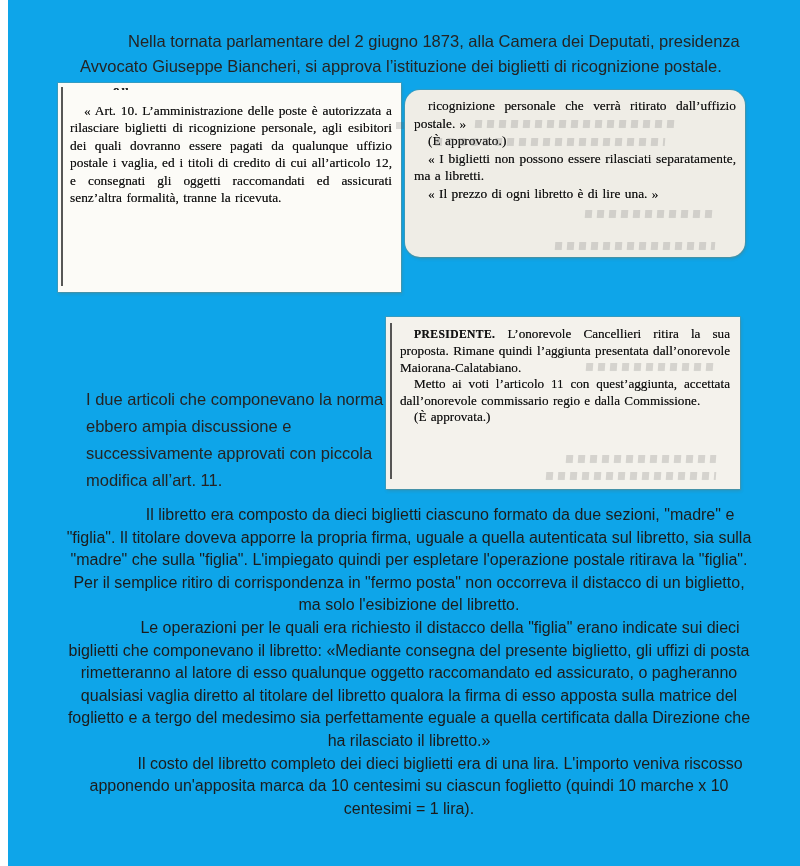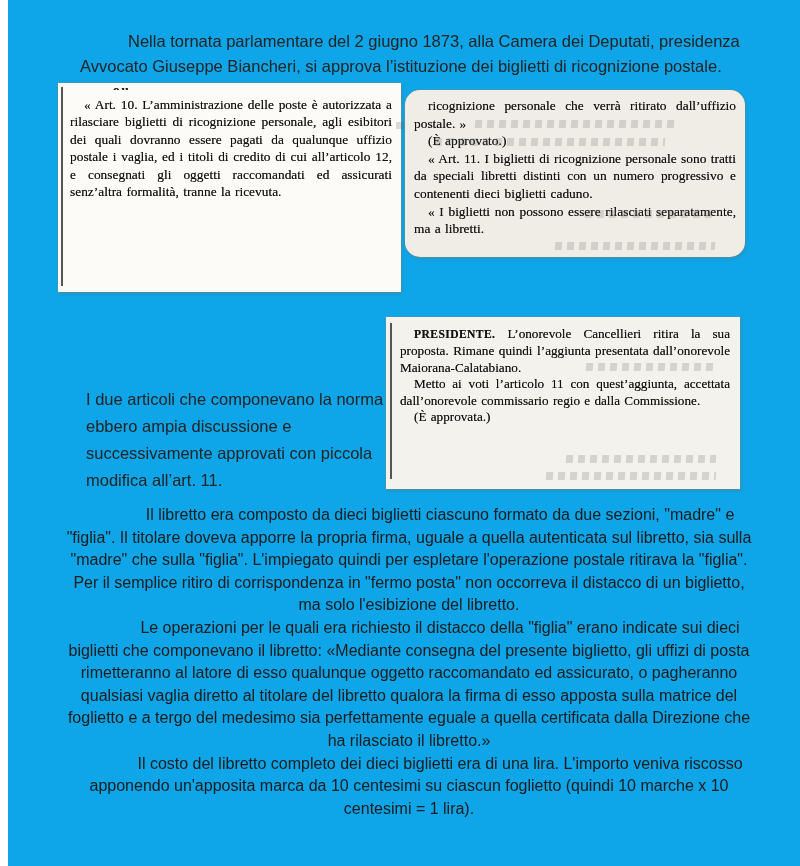--- a/index.html
+++ b/index.html
@@ -31,21 +31,21 @@
     font-family:"Liberation Serif",serif;
     color:#121212;
     text-align:justify;
     box-shadow:0 0 0 1px rgba(150,135,100,.28), 1px 2px 3px rgba(120,100,60,.25);
     text-shadow:0 0 .5px rgba(0,0,0,.6);
   }
   .scan p{margin:0;text-indent:14px;word-spacing:1px;}
   .clip1-left{
     left:50px;top:83px;width:343px;height:209px;
     background:#fcfbf7;
-    padding:13px 9px 0 12px;box-sizing:border-box;
+    padding:19px 9px 0 12px;box-sizing:border-box;
     font-size:13.4px;line-height:17.4px;
   }
   .clip1-right{
     left:397px;top:90px;width:340px;height:167px;
     background:#efede6;
     padding:7px 9px 0 9px;box-sizing:border-box;
     font-size:13.4px;line-height:17.6px;
   }
   .clip2{
     left:378px;top:317px;width:354px;height:172px;
@@ -89,22 +89,22 @@
     <div>
         <p>« Art. 10. L’amministrazione delle poste è autorizzata a rilasciare biglietti di ricognizione personale, agli esibitori dei quali dovranno essere pagati da qualunque uffizio postale i vaglia, ed i titoli di credito di cui all’articolo 12, e consegnati gli oggetti raccomandati ed assicurati senz’altra formalità, tranne la ricevuta.</p>
       </div>
     <div class="ghost" style="right:-4px;top:40px;width:10px;transform:rotate(90deg);"></div>
   </div>
 
   <div class="scan clip1-right" style="background-color: rgb(239, 237, 230); border-radius: 15px;">
     <div>
         <p>ricognizione personale che verrà ritirato dall’uffizio postale. »</p>
         <p>(È approvato.)</p>
-        <p>« Art. 11. I biglietti di ricognizione personale sono tratti da speciali libretti distinti con un numero progressivo e contenenti dieci biglietti caduno.</p>
         <p>« I biglietti non possono essere rilasciati separatamente, ma a libretti.</p>
+        <p>« Il prezzo di ogni libretto è di lire una. »</p>
       </div>
     <div class="ghost" style="left:70px;top:30px;width:200px;"></div>
     <div class="ghost" style="left:30px;top:48px;width:230px;"></div>
     <div class="ghost" style="left:180px;top:120px;width:130px;"></div>
     <div class="ghost" style="left:150px;top:152px;width:160px;"></div>
   </div>
 
   <p class="note">I due articoli che componevano la norma ebbero ampia discussione e successivamente approvati con piccola modifica all’art. 11.</p>
 
   <div class="scan clip2" style="background-color: rgb(244, 242, 236);">

